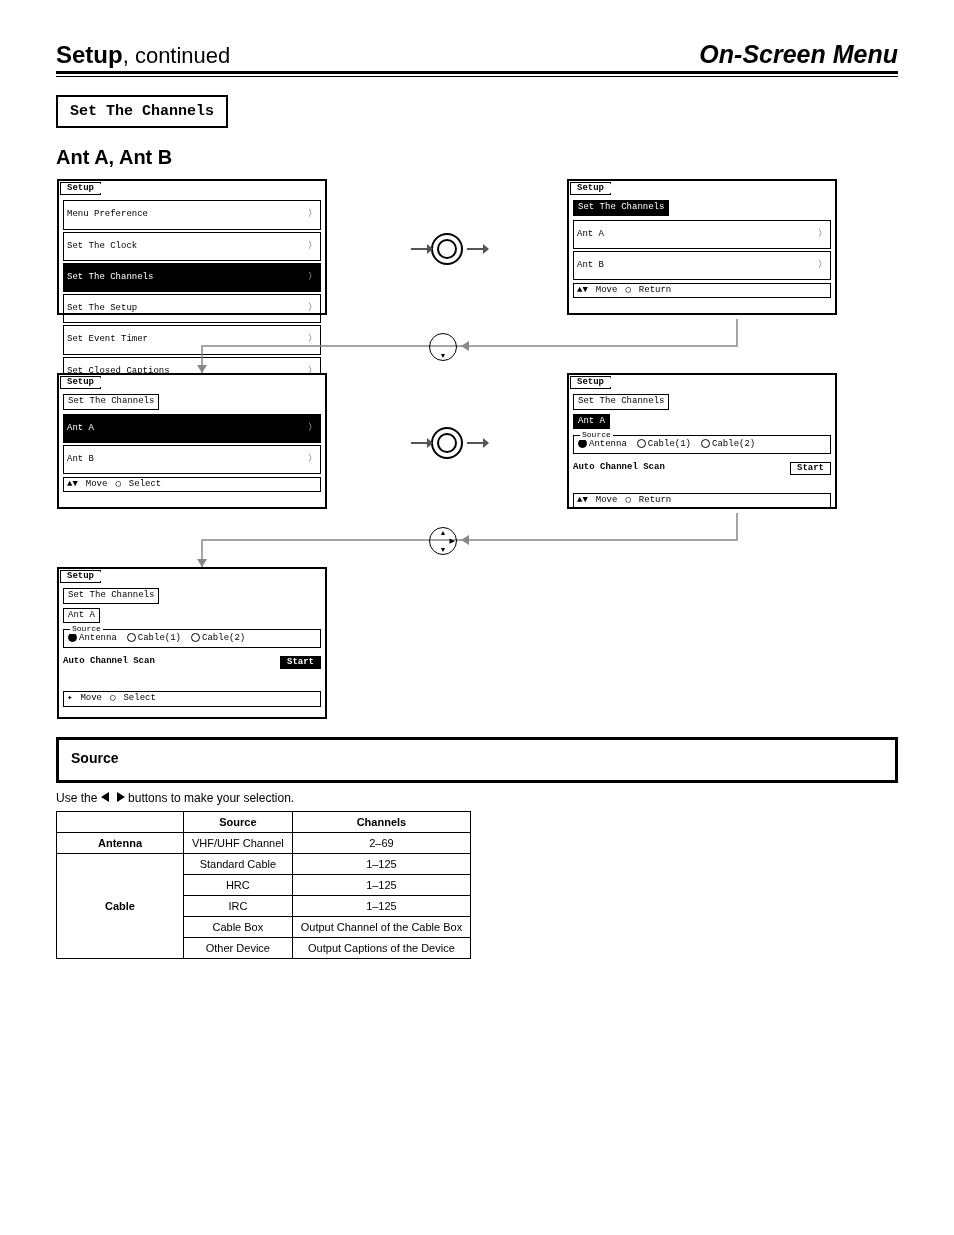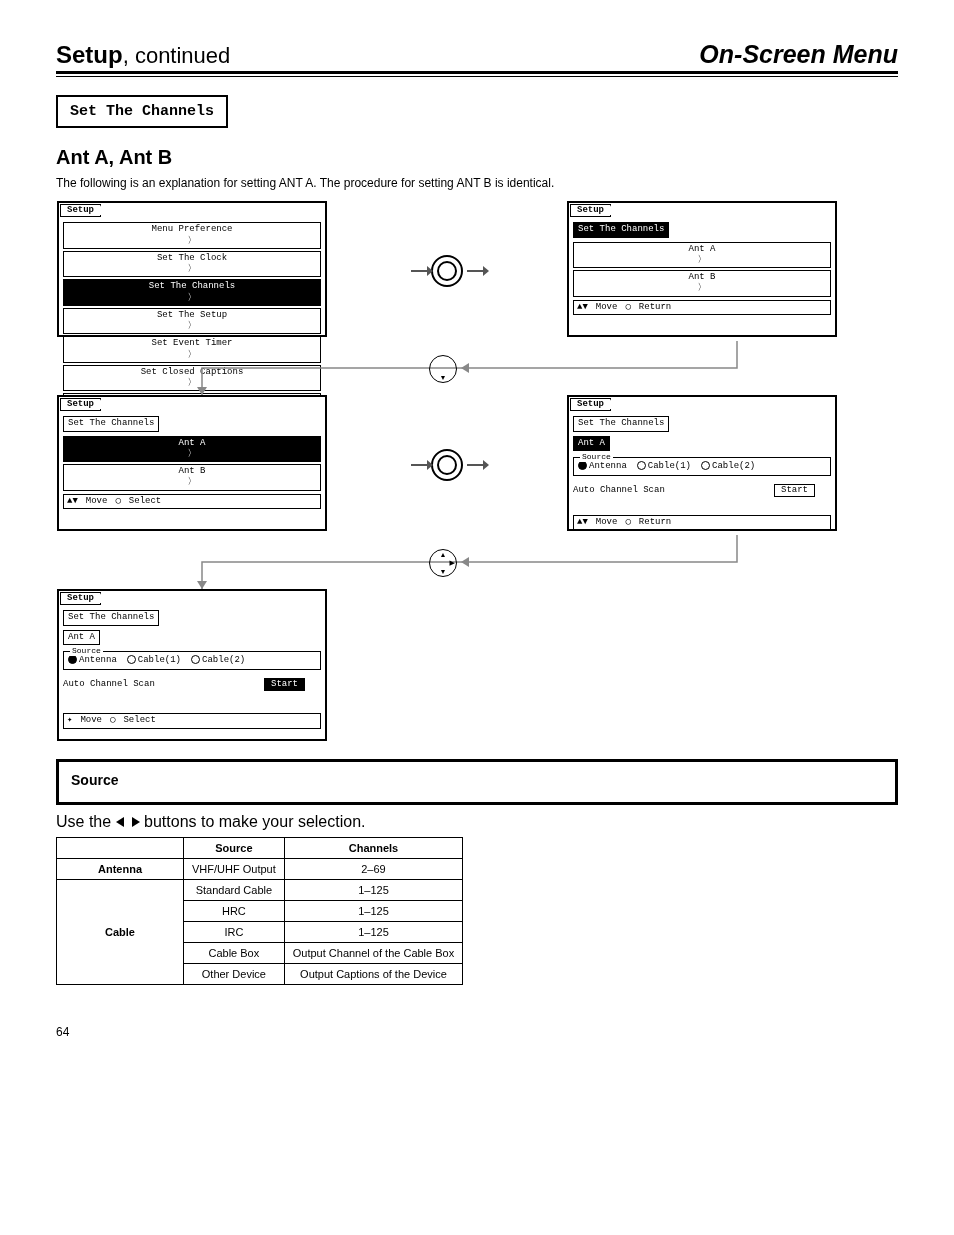--- a/index.html
+++ b/index.html
@@ -14,51 +14,51 @@
   .h1{font-size:20px;font-weight:bold;margin:18px 0 6px 0;}
   .body{font-size:12px;line-height:1.35;}
 
   .flow-wrap{margin:10px auto 0 auto;width:840px;position:relative;}
   .flow-grid{display:grid;grid-template-columns:270px 240px 270px;grid-auto-rows:auto;align-items:start;column-gap:0;}
 
   .osd{border:2px solid #000;font-family:"Courier New",monospace;font-size:9px;line-height:1.25;padding:0;background:#fff;}
   .osd .tab{display:inline-block;border:1px solid #000;border-top-right-radius:0;padding:0 6px;margin:1px 0 0 1px;font-weight:bold;background:#fff;position:relative;}
   .osd .tab::after{content:"";position:absolute;right:-6px;top:0;border-top:10px solid transparent;border-left:6px solid #fff;}
   .osd .inner{padding:3px 4px 5px 4px;}
-  .osd .item{border:1px solid #000;padding:1px 3px;margin:2px 0;display:flex;justify-content:space-between;align-items:center;flex-direction:column;}
+  .osd .item{border:1px solid #000;padding:8px 3px;margin:2px 0;display:flex;justify-content:space-between;align-items:center;}
   .osd .item.hi{background:#000;color:#fff;}
   .osd .item .chev{font-size:9px;}
   .osd .hint{border:1px solid #000;padding:1px 3px;margin:3px 0 0 0;display:flex;gap:8px;align-items:center;}
   .osd .subtab{border:1px solid #000;padding:1px 4px;margin:2px 0;display:inline-block;}
   .osd .subtab.hi{background:#000;color:#fff;}
   .osd .srcbox{border:1px solid #000;padding:3px 4px;margin:4px 0 2px 0;position:relative;}
   .osd .srcbox .leg{position:absolute;top:-6px;left:6px;background:#fff;padding:0 2px;font-size:8px;}
   .osd .srcrow{display:flex;gap:10px;align-items:center;}
   .osd .radio{display:inline-block;width:7px;height:7px;border:1px solid #000;border-radius:50%;margin-right:2px;vertical-align:middle;}
   .osd .radio.sel{background:#000;}
-  .osd .startrow{display:flex;justify-content:space-between;align-items:center;margin:8px 16px 2px 0;}
+  .osd .startrow{display:flex;justify-content:space-between;align-items:flex-start;margin:8px 0 2px 0;font-weight:bold;}
   .osd .startbtn{border:1px solid #000;padding:0 6px;}
   .osd .startbtn.hi{background:#000;color:#fff;}
 
   .connector{display:flex;align-items:center;justify-content:center;height:140px;}
   .arrow-right{display:inline-block;width:16px;height:2px;background:#555;position:relative;margin:0 4px;}
   .arrow-right::after{content:"";position:absolute;right:-6px;top:-4px;border-left:6px solid #555;border-top:5px solid transparent;border-bottom:5px solid transparent;}
   .dbl-ring{width:28px;height:28px;border:2px solid #000;border-radius:50%;display:flex;align-items:center;justify-content:center;}
   .dbl-ring .inner-ring{width:16px;height:16px;border:2px solid #000;border-radius:50%;}
   .ring{width:26px;height:26px;border:1.5px solid #000;border-radius:50%;display:flex;align-items:center;justify-content:center;position:relative;font-size:7px;}
   .ring .dn{position:absolute;bottom:1px;left:50%;transform:translateX(-50%);}
   .ring .up{position:absolute;top:1px;left:50%;transform:translateX(-50%);}
   .ring .rt{position:absolute;right:1px;top:50%;transform:translateY(-50%);}
 
   .vconn{position:relative;height:54px;}
   .pathbox{position:absolute;pointer-events:none;}
 
   .source-block{border:3px solid #000;padding:10px 12px;margin:18px 0 8px 0;}
   .source-block .t{font-weight:bold;font-size:14px;margin-bottom:4px;}
-  .source-sub{font-size:16px;margin:8px 0 6px 0;}
+  .source-sub{font-size:12px;margin:8px 0 6px 0;}
   .lr{display:inline-block;font-size:11px;}
   .tri{display:inline-block;width:0;height:0;border-top:5px solid transparent;border-bottom:5px solid transparent;}
   .tri.l{border-right:8px solid #000;margin-right:4px;}
   .tri.r{border-left:8px solid #000;margin-left:4px;}
 
   table.ct{border-collapse:collapse;margin-top:6px;font-size:11px;}
   table.ct th, table.ct td{border:1px solid #000;padding:4px 8px;text-align:center;font-weight:normal;}
   table.ct th{font-weight:bold;}
   table.ct .lcol{width:110px;}
 
@@ -71,21 +71,20 @@
 
   <div class="titlebar">
     <div class="left"><span>Setup</span><span style="font-weight:normal;font-size:22px;">, continued</span></div>
     <div class="right">On-Screen Menu</div>
   </div>
   <div class="divider-thin"></div>
 
   <div class="section-label">Set The Channels</div>
 
   <div class="h1">Ant A, Ant B</div>
-  <div class="body">The following is an explanation for setting ANT A. The procedure for setting ANT B is identical.</div>
 
   
   <div class="flow-wrap">
 
     <div class="flow-grid">
 
       <div class="osd" style="height:132px;">
         <span class="tab">Setup</span>
         <div class="inner">
           <div class="item">
@@ -287,21 +286,21 @@
   
   <table class="ct">
     <tbody>
         <tr>
       <th class="lcol"></th>
       <th>Source</th>
       <th>Channels</th>
     </tr>
     <tr>
       <th rowspan="1" class="lcol">Antenna</th>
-      <td>VHF/UHF Output</td>
+      <td>VHF/UHF Channel</td>
       <td>2–69</td>
     </tr>
     <tr>
       <th rowspan="5" class="lcol">Cable</th>
       <td>Standard Cable</td>
       <td>1–125</td>
     </tr>
     <tr>
       <td>HRC</td>
       <td>1–125</td>
@@ -314,15 +313,14 @@
       <td>Cable Box</td>
       <td>Output Channel of the Cable Box</td>
     </tr>
     <tr>
       <td>Other Device</td>
       <td>Output Captions of the Device</td>
     </tr>
   </tbody>
     </table>
 
-  <div class="pgnum">64</div>
 
 </div>
 
 </body></html>

